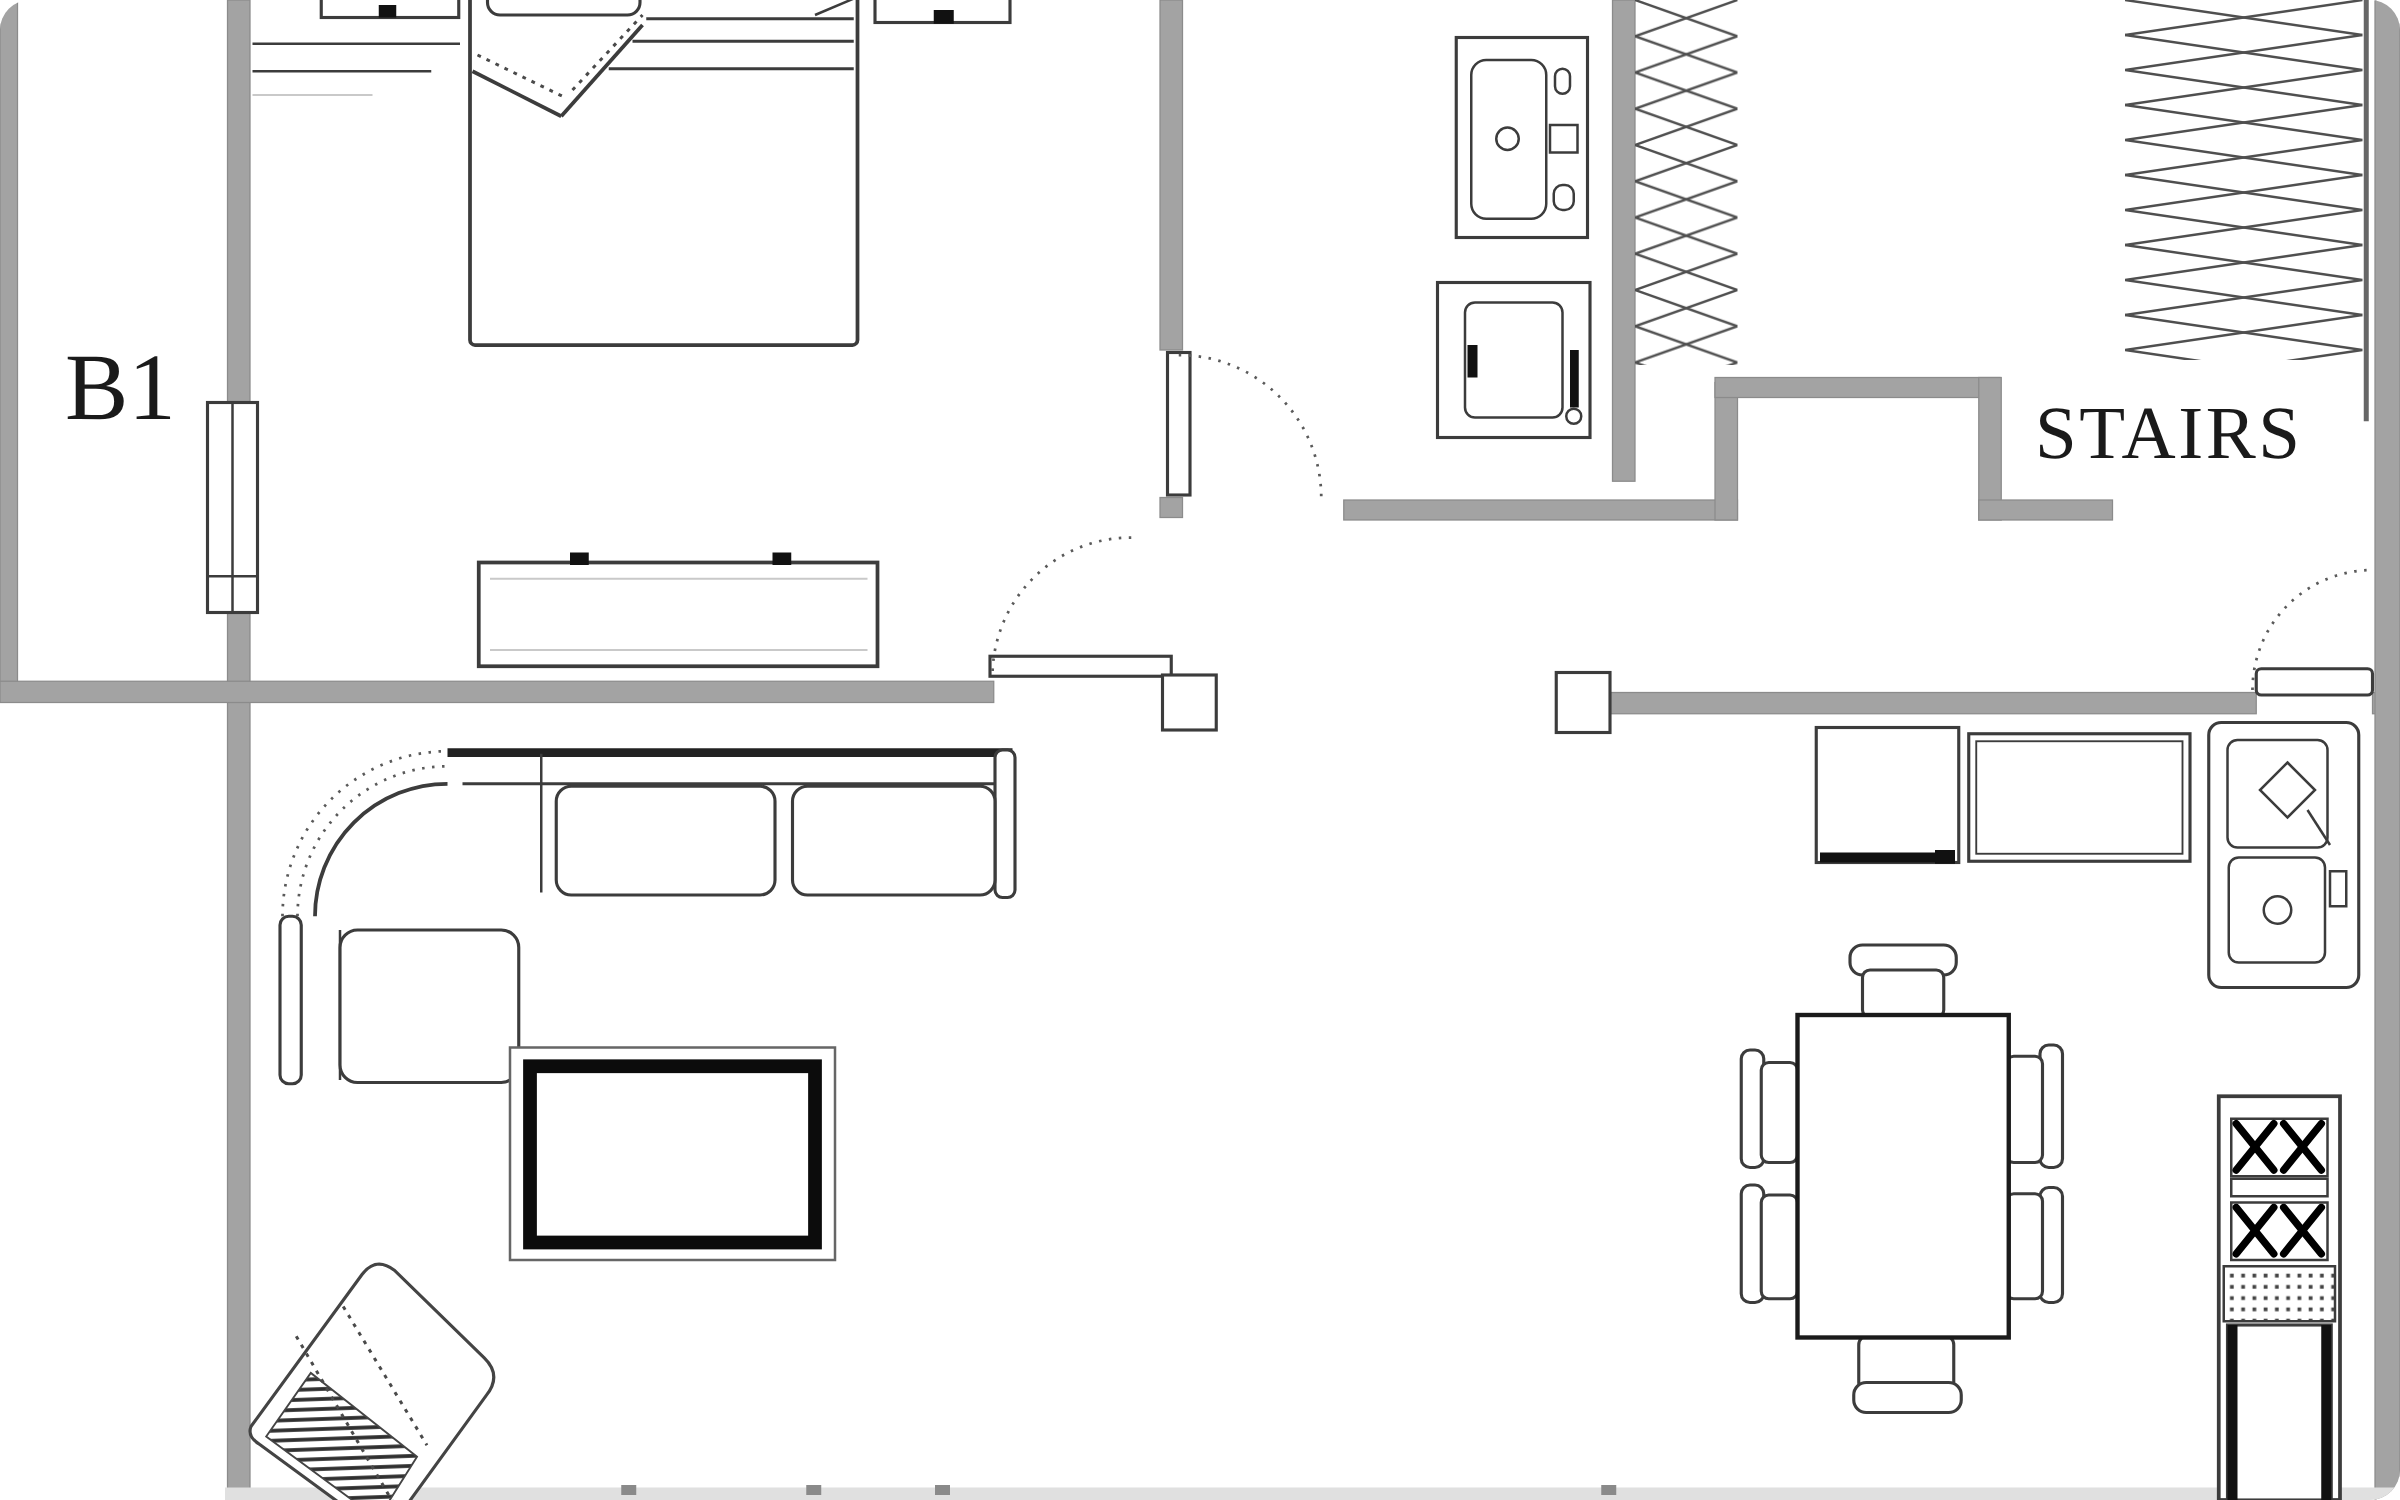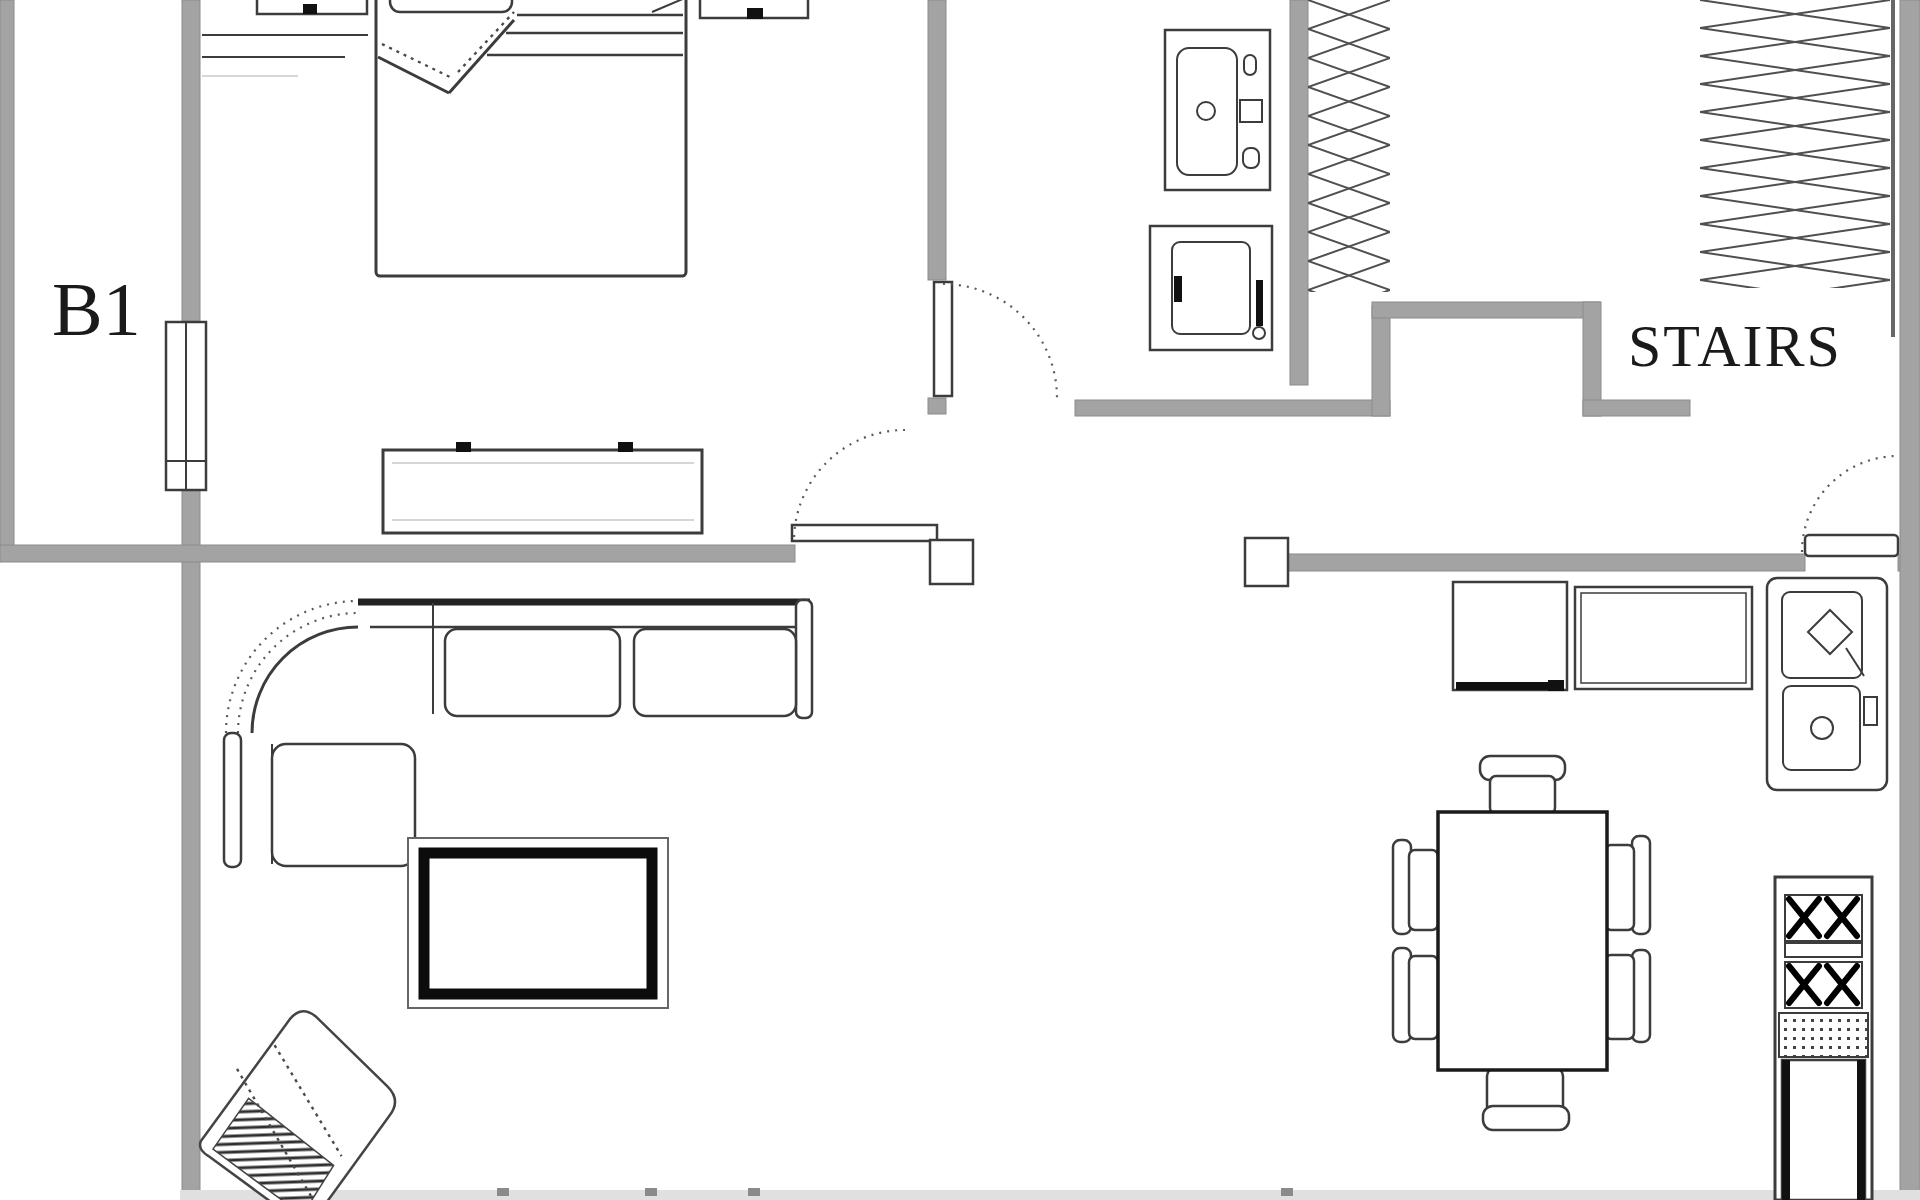--- a/index.html
+++ b/index.html
@@ -1,20 +1,20 @@
 <!DOCTYPE html>
 <html style="--wall: #a3a3a3; --wall_edge: #8b8b8b; --line: #3c3c3c; --line_dark: #141414; --bg: #ffffff;"><head>
 <meta charset="utf-8">
 <style>
   :root{
     --wall:#a3a3a3; --wall_edge:#8b8b8b; --line:#3c3c3c; --line_dark:#141414;
     --faint:#c9c9c9; --bg:#ffffff;
   }
   html,body{margin:0;padding:0;background:var(--bg);}
-  .stage{position:relative;width:1920px;height:1200px;overflow:hidden;background:var(--bg);}
+  .stage{position:relative;width:1920px;height:1200px;overflow:hidden;background:var(--bg);border-radius:24px;}
   svg{display:block}
   .w{fill:var(--wall);stroke:var(--wall_edge);stroke-width:1;}
   .wl{fill:#e0e0e0;stroke:none;}
   .ln{fill:none;stroke:var(--line);stroke-width:2.5;}
   .ln2{fill:none;stroke:var(--line);stroke-width:2;}
   .thin{fill:none;stroke:var(--faint);stroke-width:1.5;}
   .fw{fill:#fff;stroke:var(--line);stroke-width:2.5;}
   .fw3{fill:#fff;stroke:var(--line);stroke-width:3;}
   .dash{fill:none;stroke:#5a5a5a;stroke-width:2.2;stroke-dasharray:2 6;}
   .dash2{fill:none;stroke:#4a4a4a;stroke-width:2.4;stroke-dasharray:3 5;}

